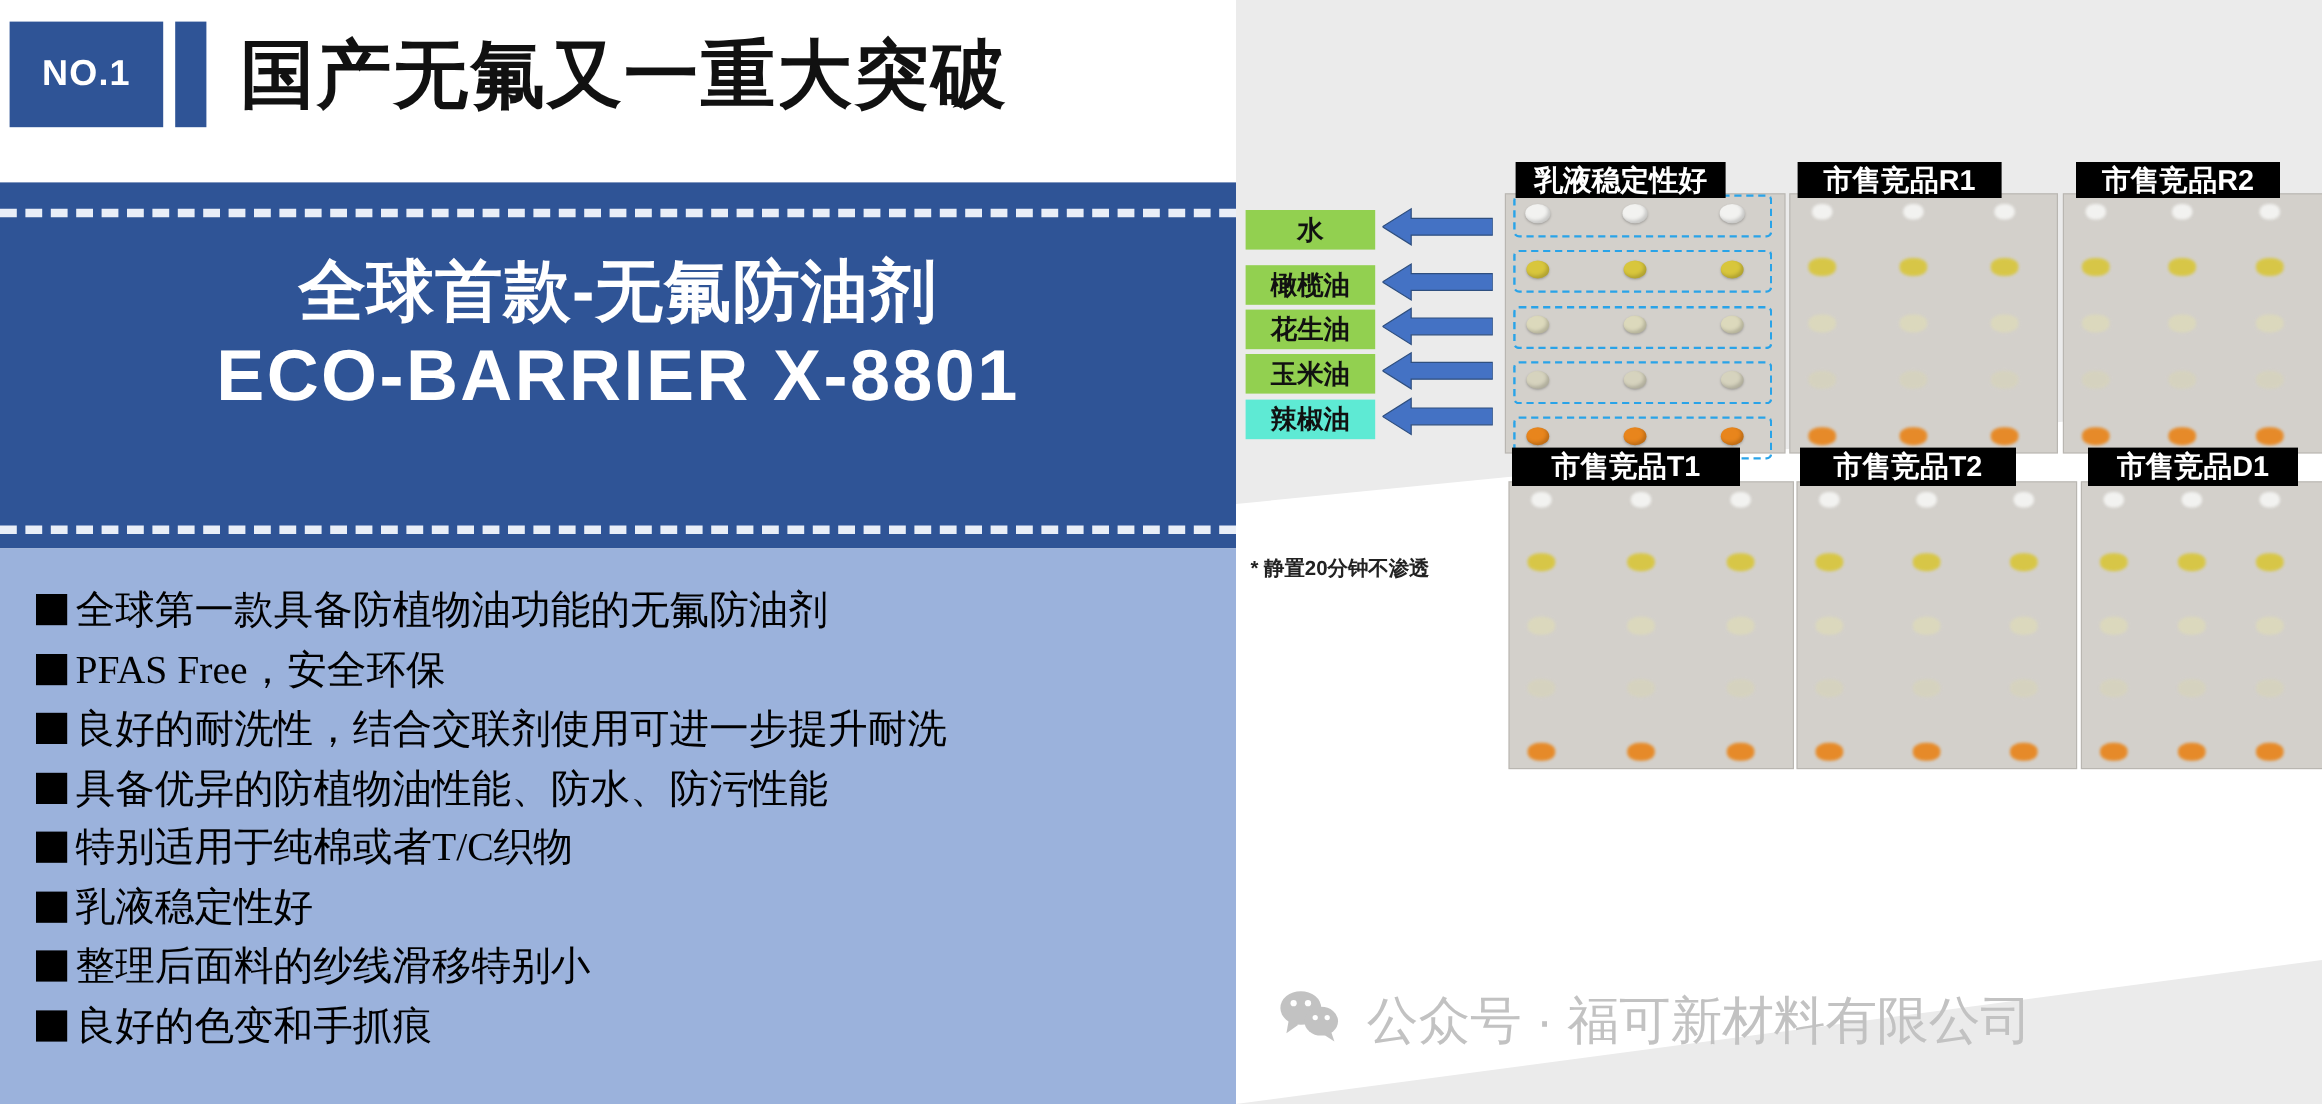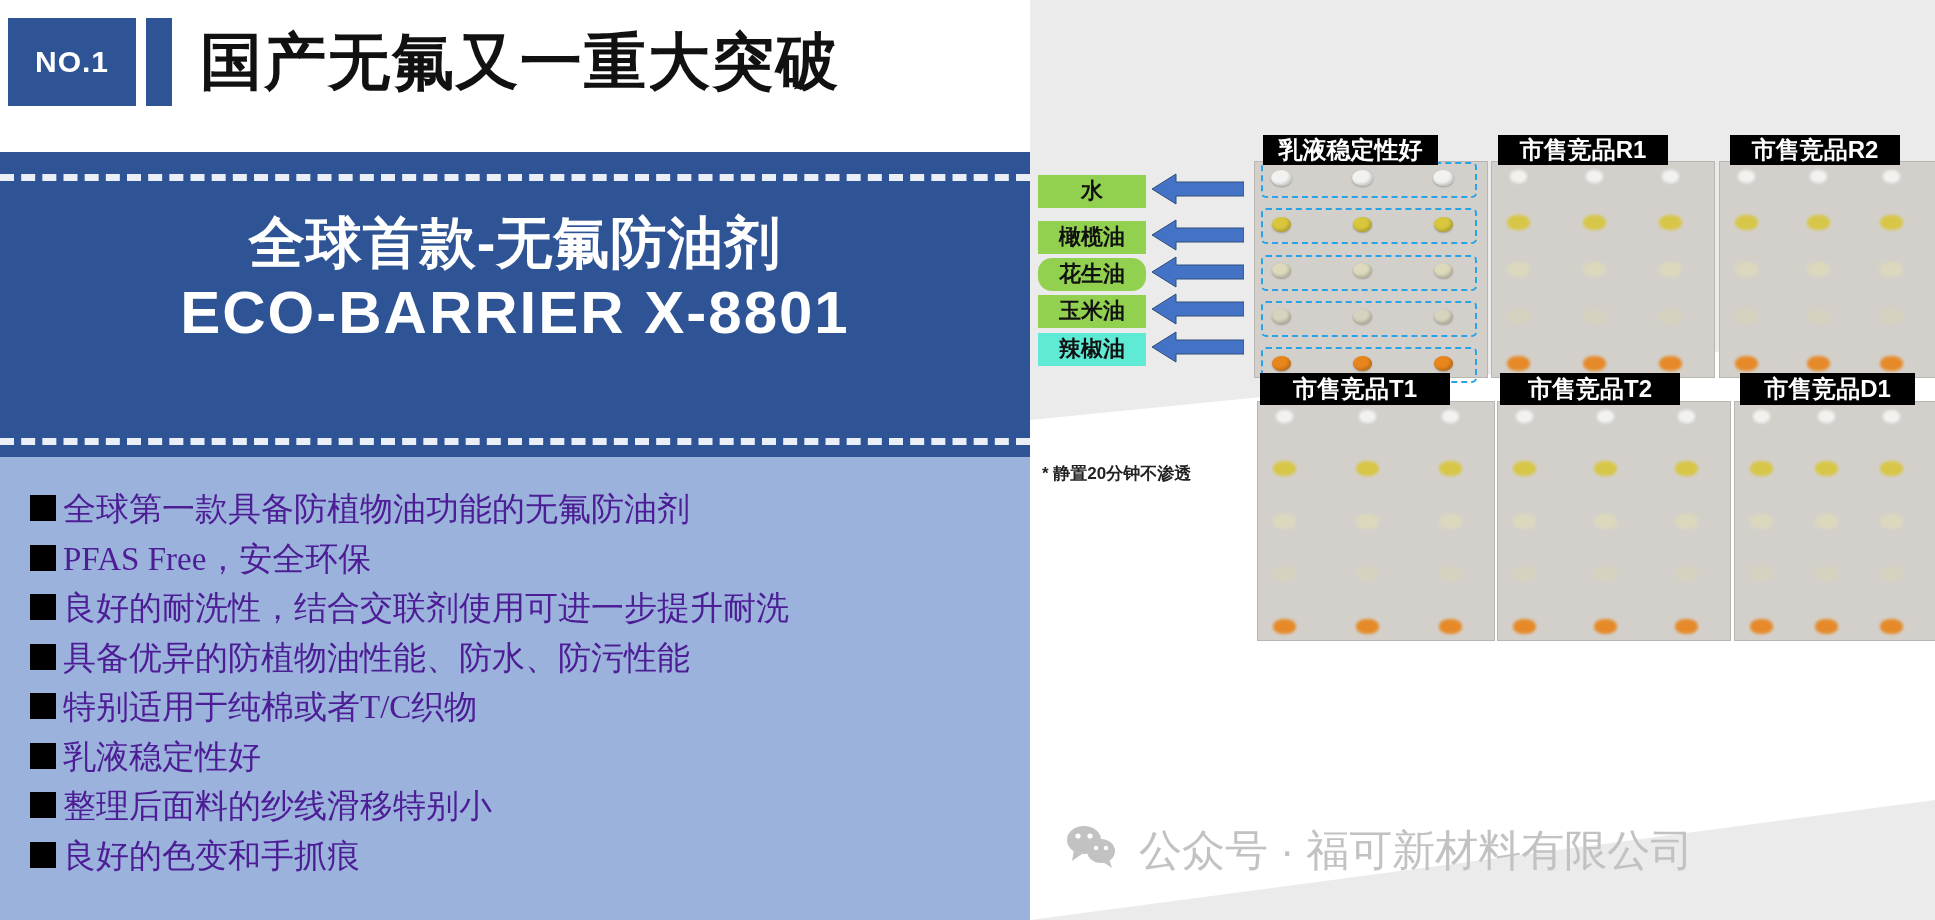--- a/index.html
+++ b/index.html
@@ -50,21 +50,21 @@
   .banner-line2{font-size:60px;font-weight:bold;letter-spacing:2px;line-height:1.1;margin-top:4px;}
 
   .bullet-panel{
     position:absolute;left:0;top:457px;width:1030px;height:463px;
     background:#9BB2DC;
     padding:30px 0 0 30px;
     box-sizing:border-box;
   }
   .bullet-row{
     display:flex;align-items:flex-start;
-    font-size:33px;color:#4c1d95;line-height:1.35;
+    font-size:33px;color:#000000;line-height:1.35;
     margin-bottom:5px;font-family:"Liberation Serif","DejaVu Serif",serif;
   }
   .bullet-mark{
     display:inline-block;width:26px;height:26px;background:#000;
     margin-top:8px;margin-right:7px;flex:0 0 auto;
   }
   .bullet-text{white-space:nowrap;}
 
   
   .right-col{position:absolute;left:1030px;top:0;width:905px;height:920px;background:#ffffff;overflow:hidden;}
@@ -187,21 +187,21 @@
               <polygon points="0,17 24,2 24,10 92,10 92,24 24,24 24,32" fill="#4472C4" stroke="#2F4F7F" stroke-width="1"></polygon>
             </svg></span>
         </div>
         <div class="legend-row" style="top: 218px;">
           <div class="legend-chip" style="background: rgb(146, 208, 80);">橄榄油</div>
           <span class="legend-arrow"><svg width="92" height="34" viewBox="0 0 92 34">
               <polygon points="0,17 24,2 24,10 92,10 92,24 24,24 24,32" fill="#4472C4" stroke="#2F4F7F" stroke-width="1"></polygon>
             </svg></span>
         </div>
         <div class="legend-row" style="top: 255px;">
-          <div class="legend-chip" style="background: rgb(146, 208, 80); border-radius: 14px;">花生油</div>
+          <div class="legend-chip" style="background: rgb(146, 208, 80);">花生油</div>
           <span class="legend-arrow"><svg width="92" height="34" viewBox="0 0 92 34">
               <polygon points="0,17 24,2 24,10 92,10 92,24 24,24 24,32" fill="#4472C4" stroke="#2F4F7F" stroke-width="1"></polygon>
             </svg></span>
         </div>
         <div class="legend-row" style="top: 292px;">
           <div class="legend-chip" style="background: rgb(146, 208, 80);">玉米油</div>
           <span class="legend-arrow"><svg width="92" height="34" viewBox="0 0 92 34">
               <polygon points="0,17 24,2 24,10 92,10 92,24 24,24 24,32" fill="#4472C4" stroke="#2F4F7F" stroke-width="1"></polygon>
             </svg></span>
         </div>

